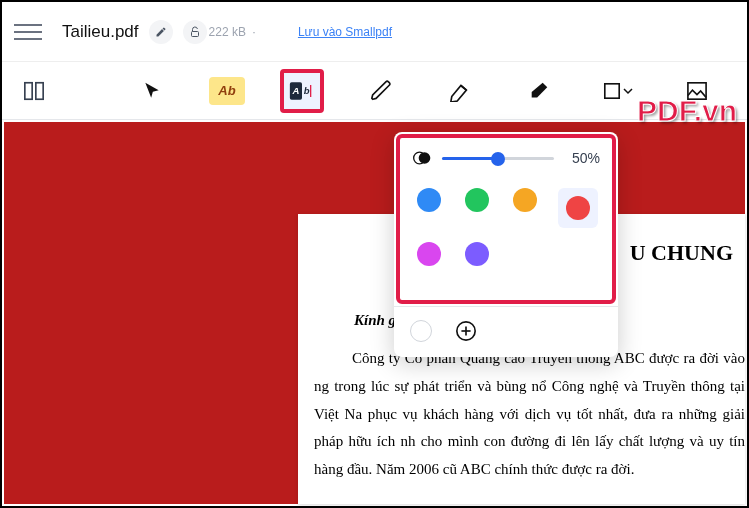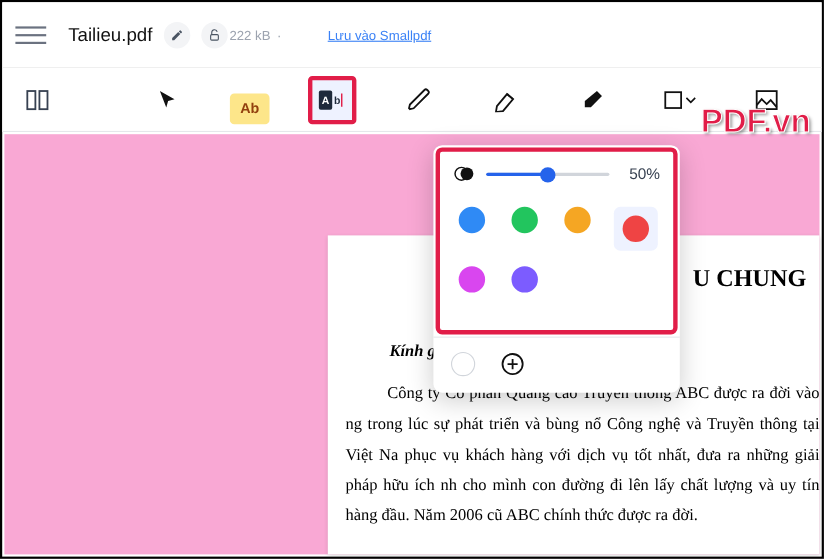--- a/index.html
+++ b/index.html
@@ -17,29 +17,29 @@
 .save-link { color: #3b82f6; text-decoration: underline; cursor: pointer; padding-left: 36px; }
 
 .top-right { position: absolute; right: 12px; top: 6px; display: flex; align-items: center; gap: 8px; }
 .text-insert-btn { width: 32px; height: 32px; display: flex; align-items: center; justify-content: center; cursor: pointer; }
 .star-btn { width: 32px; height: 32px; border-radius: 50%; background: #fde047; display: flex; align-items: center; justify-content: center; cursor: pointer; }
 .edit-tab { width: 66px; height: 50px; border: 2px solid #2563eb; border-bottom: none; border-radius: 6px 6px 0 0; display: flex; align-items: center; justify-content: center; position: relative; cursor: pointer; margin-top: 4px; }
 .new-badge { position: absolute; top: -12px; left: -8px; background: #2563eb; color: #fff; font-size: 10px; font-weight: bold; padding: 2px 8px; border-radius: 10px; }
 
 .toolbar { height: 58px; display: flex; align-items: center; padding: 0 18px; gap: 40px; border-bottom: 1px solid #e5e7eb; background: #fff; position: relative; }
 .page-layout-btn { width: 28px; height: 28px; cursor: pointer; display: flex; align-items: center; justify-content: center; }
-.tool-group { display: flex; align-items: flex-end; gap: 35px; margin-left: auto; margin-right: 10px; }
+.tool-group { display: flex; align-items: center; gap: 35px; margin-left: auto; margin-right: 10px; font-style: italic; }
 .tool-btn { width: 44px; height: 44px; display: flex; align-items: center; justify-content: center; cursor: pointer; border-radius: 4px; }
 .tool-highlight-ab { background: #fde68a; width: 36px; height: 28px; font-weight: bold; color: #92400e; font-size: 13px; }
 .tool-active { background: #eef2ff; border: 4px solid #e11d48; }
 .shape-dropdown { display: flex; align-items: center; gap: 2px; }
 
 .watermark { position: absolute; right: 10px; top: 92px; font-size: 30px; font-weight: 900; color: #e11d48; -webkit-text-stroke: 1px #fff; text-shadow: 2px 2px 3px rgba(0,0,0,.4); z-index: 50; pointer-events: none; }
 
-.canvas { position: absolute; top: 120px; left: 2px; right: 2px; bottom: 2px; background: #f9a8d4; }
+.canvas { position: absolute; top: 120px; left: 2px; right: 2px; bottom: 2px; background: #b91c1c; }
 .page { position: absolute; top: 92px; left: 294px; right: 0; bottom: 0; background: #fff; box-shadow: 0 1px 4px rgba(0,0,0,.15); padding: 26px 0 0 16px; }
 .page h2 { font-family: "Times New Roman", serif; font-size: 22px; font-weight: bold; margin-bottom: 46px; text-align: right; padding-right: 12px;}
 .page .greet { font-family: "Times New Roman", serif; font-style: italic; font-weight: bold; font-size: 15px; margin-bottom: 16px; margin-left: 40px;}
 .page p.body { font-family: "Times New Roman", serif; font-size: 15px; line-height: 1.85; text-align: justify; text-indent: 38px; }
 
 .popover { position: absolute; top: 130px; left: 392px; width: 224px; background: #fff; border-radius: 8px; box-shadow: 0 6px 24px rgba(0,0,0,.2); z-index: 40; padding-bottom: 12px; }
 .popover-inner { border: 4px solid #e11d48; border-radius: 6px; margin: 2px; padding: 10px 12px 30px; }
 .opacity-row { display: flex; align-items: center; gap: 10px; margin-bottom: 16px; }
 .slider { flex: 1; position: relative; height: 14px; }
 .slider-track { position: absolute; left: 0; right: 0; top: 6px; height: 3px; background: #d1d5db; border-radius: 2px; }

